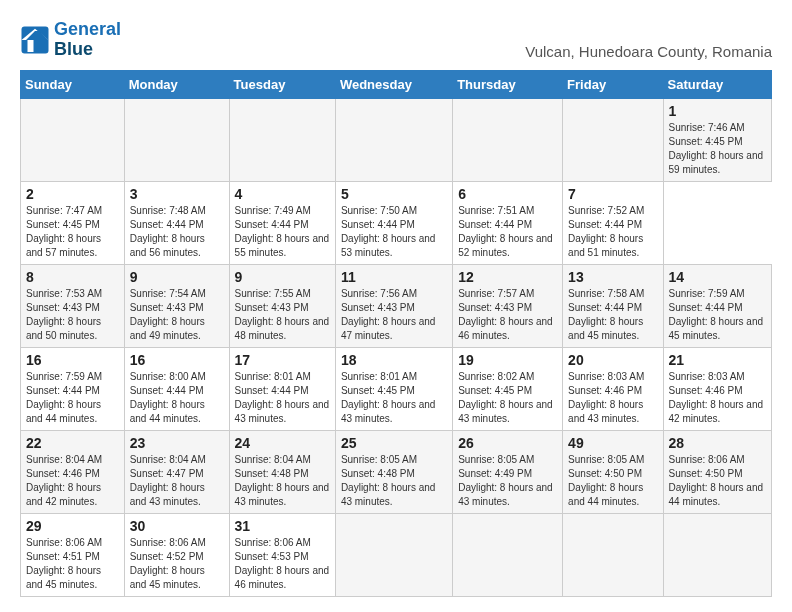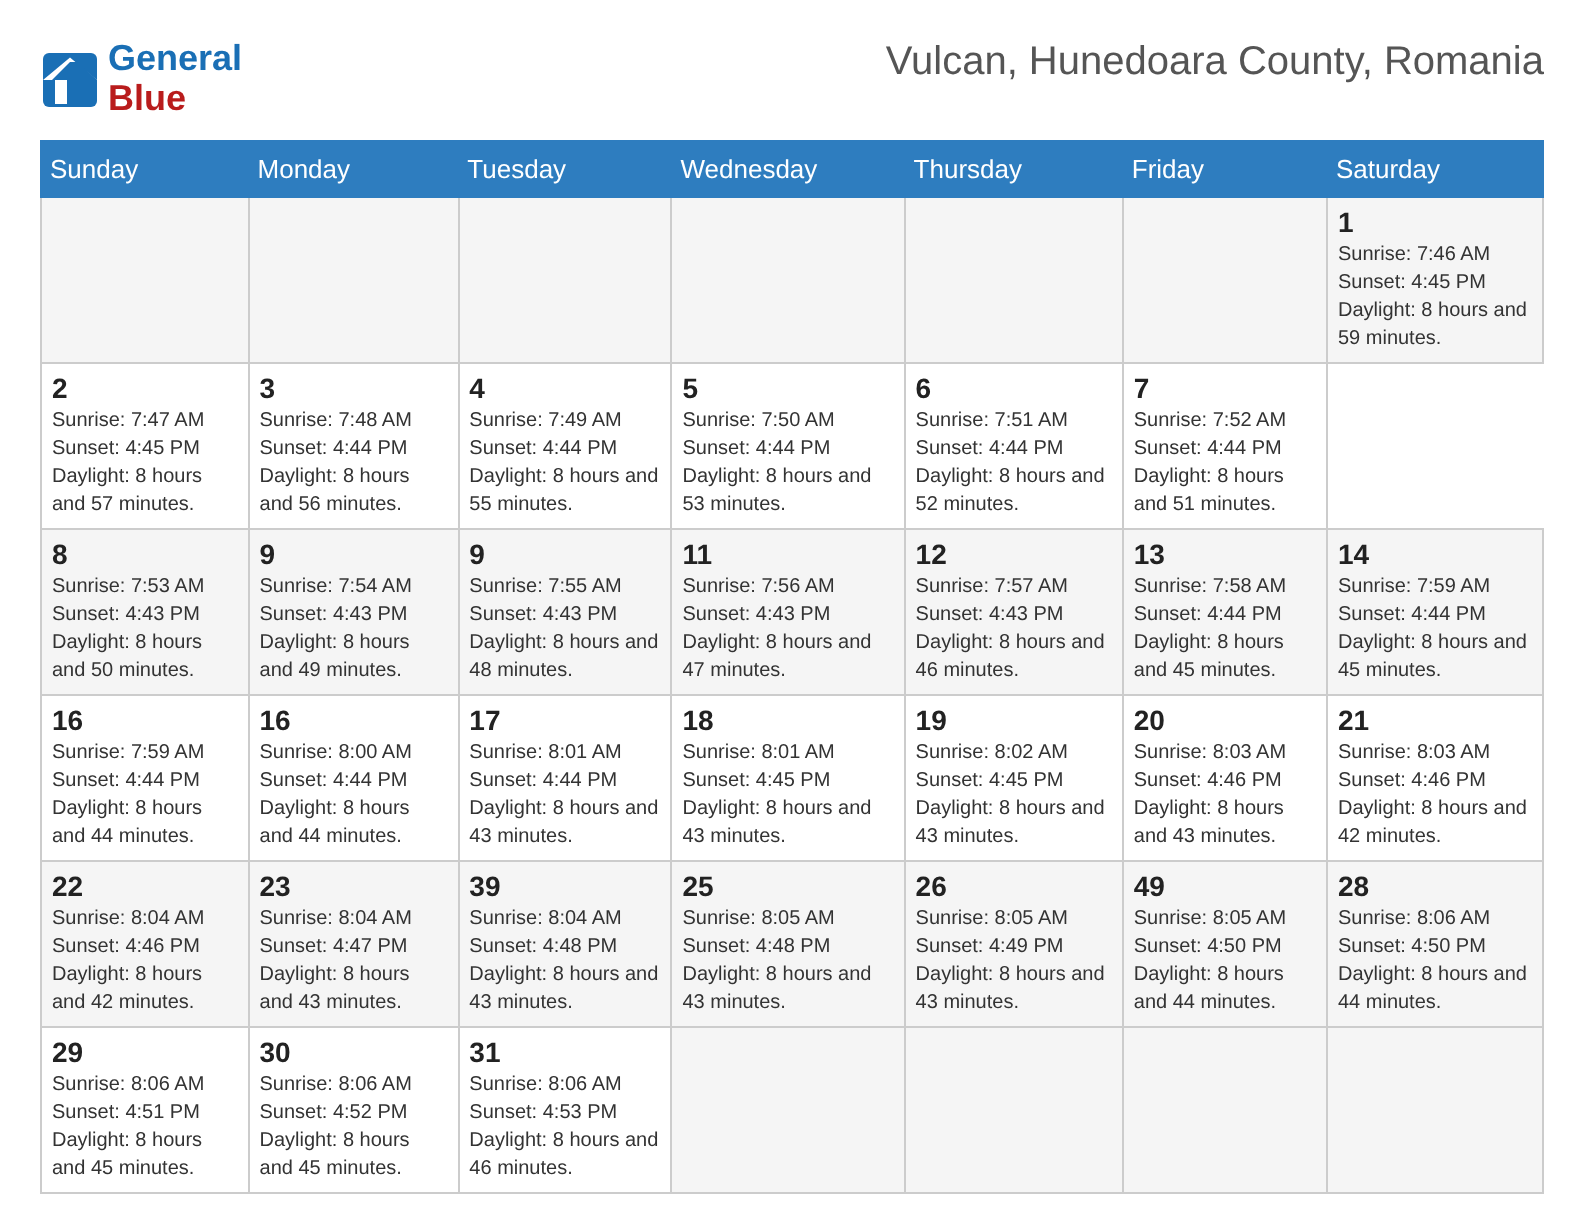--- a/index.html
+++ b/index.html
@@ -6,21 +6,21 @@
     body {
       font-family: Arial, sans-serif;
       background: #fff;
       width: 792px;
       min-height: 612px;
       padding: 20px;
     }
     .header-area {
       display: flex;
       justify-content: space-between;
-      align-items: flex-start;
+      align-items: flex-end;
       margin-bottom: 10px;
     }
     .logo {
       display: flex;
       align-items: center;
       gap: 4px;
     }
     .logo-text {
       font-size: 18px;
       font-weight: bold;
@@ -36,35 +36,35 @@
     }
     .title-area {
       text-align: right;
     }
     .main-title {
       font-size: 32px;
       font-weight: bold;
       color: #333;
     }
     .subtitle {
-      font-size: 20px;
+      font-size: 15px;
       color: #555;
     }
     table {
       width: 100%;
       border-collapse: collapse;
       font-size: 11px;
     }
     thead tr th {
       background-color: #2e7dbf;
       color: #fff;
       padding: 6px 4px;
       text-align: left;
       font-size: 13px;
-      font-weight: normal;
+      font-weight: bold;
       border: 1px solid #2e7dbf;
     }
     tbody tr td {
       border: 1px solid #ccc;
       padding: 4px 5px;
       vertical-align: top;
       background: #fff;
       min-height: 70px;
     }
     tbody tr:nth-child(odd) td {
@@ -91,21 +91,21 @@
 
 <div class="header-area">
   <div class="logo">
     <svg class="logo-icon" viewBox="0 0 40 40" xmlns="http://www.w3.org/2000/svg">
       <rect x="2" y="2" width="36" height="36" rx="4" fill="#1a6fb5"></rect>
       <polygon points="20,5 38,20 30,20 30,36 10,36 10,20 2,20" fill="white"></polygon>
       <polygon points="25,8 38,20 32,20 32,36 18,36 18,20 8,20 20,8" fill="#1a6fb5"></polygon>
     </svg>
     <div class="logo-text">
       <div><span>General</span></div>
-      <div><span style="color:#b91c1c;">Blue</span></div>
+      <div><span style="color:#0c4a6e;">Blue</span></div>
     </div>
   </div>
   <div class="title-area">
     <div class="subtitle">Vulcan, Hunedoara County, Romania</div>
   </div>
 </div>
 
 <table>
   <thead>
     <tr>
@@ -150,21 +150,21 @@
         <td><span class="day-num">16</span><span class="day-info">Sunrise: 8:00 AM<br>Sunset: 4:44 PM<br>Daylight: 8 hours and 44 minutes.</span></td>
         <td><span class="day-num">17</span><span class="day-info">Sunrise: 8:01 AM<br>Sunset: 4:44 PM<br>Daylight: 8 hours and 43 minutes.</span></td>
         <td><span class="day-num">18</span><span class="day-info">Sunrise: 8:01 AM<br>Sunset: 4:45 PM<br>Daylight: 8 hours and 43 minutes.</span></td>
         <td><span class="day-num">19</span><span class="day-info">Sunrise: 8:02 AM<br>Sunset: 4:45 PM<br>Daylight: 8 hours and 43 minutes.</span></td>
         <td><span class="day-num">20</span><span class="day-info">Sunrise: 8:03 AM<br>Sunset: 4:46 PM<br>Daylight: 8 hours and 43 minutes.</span></td>
         <td><span class="day-num">21</span><span class="day-info">Sunrise: 8:03 AM<br>Sunset: 4:46 PM<br>Daylight: 8 hours and 42 minutes.</span></td>
       </tr>
       <tr>
         <td><span class="day-num">22</span><span class="day-info">Sunrise: 8:04 AM<br>Sunset: 4:46 PM<br>Daylight: 8 hours and 42 minutes.</span></td>
         <td><span class="day-num">23</span><span class="day-info">Sunrise: 8:04 AM<br>Sunset: 4:47 PM<br>Daylight: 8 hours and 43 minutes.</span></td>
-        <td><span class="day-num">39</span><span class="day-info">Sunrise: 8:04 AM<br>Sunset: 4:48 PM<br>Daylight: 8 hours and 43 minutes.</span></td>
+        <td><span class="day-num">24</span><span class="day-info">Sunrise: 8:04 AM<br>Sunset: 4:48 PM<br>Daylight: 8 hours and 43 minutes.</span></td>
         <td><span class="day-num">25</span><span class="day-info">Sunrise: 8:05 AM<br>Sunset: 4:48 PM<br>Daylight: 8 hours and 43 minutes.</span></td>
         <td><span class="day-num">26</span><span class="day-info">Sunrise: 8:05 AM<br>Sunset: 4:49 PM<br>Daylight: 8 hours and 43 minutes.</span></td>
         <td><span class="day-num">49</span><span class="day-info">Sunrise: 8:05 AM<br>Sunset: 4:50 PM<br>Daylight: 8 hours and 44 minutes.</span></td>
         <td><span class="day-num">28</span><span class="day-info">Sunrise: 8:06 AM<br>Sunset: 4:50 PM<br>Daylight: 8 hours and 44 minutes.</span></td>
       </tr>
       <tr>
         <td><span class="day-num">29</span><span class="day-info">Sunrise: 8:06 AM<br>Sunset: 4:51 PM<br>Daylight: 8 hours and 45 minutes.</span></td>
         <td><span class="day-num">30</span><span class="day-info">Sunrise: 8:06 AM<br>Sunset: 4:52 PM<br>Daylight: 8 hours and 45 minutes.</span></td>
         <td><span class="day-num">31</span><span class="day-info">Sunrise: 8:06 AM<br>Sunset: 4:53 PM<br>Daylight: 8 hours and 46 minutes.</span></td>
         <td class="empty-cell"></td>

